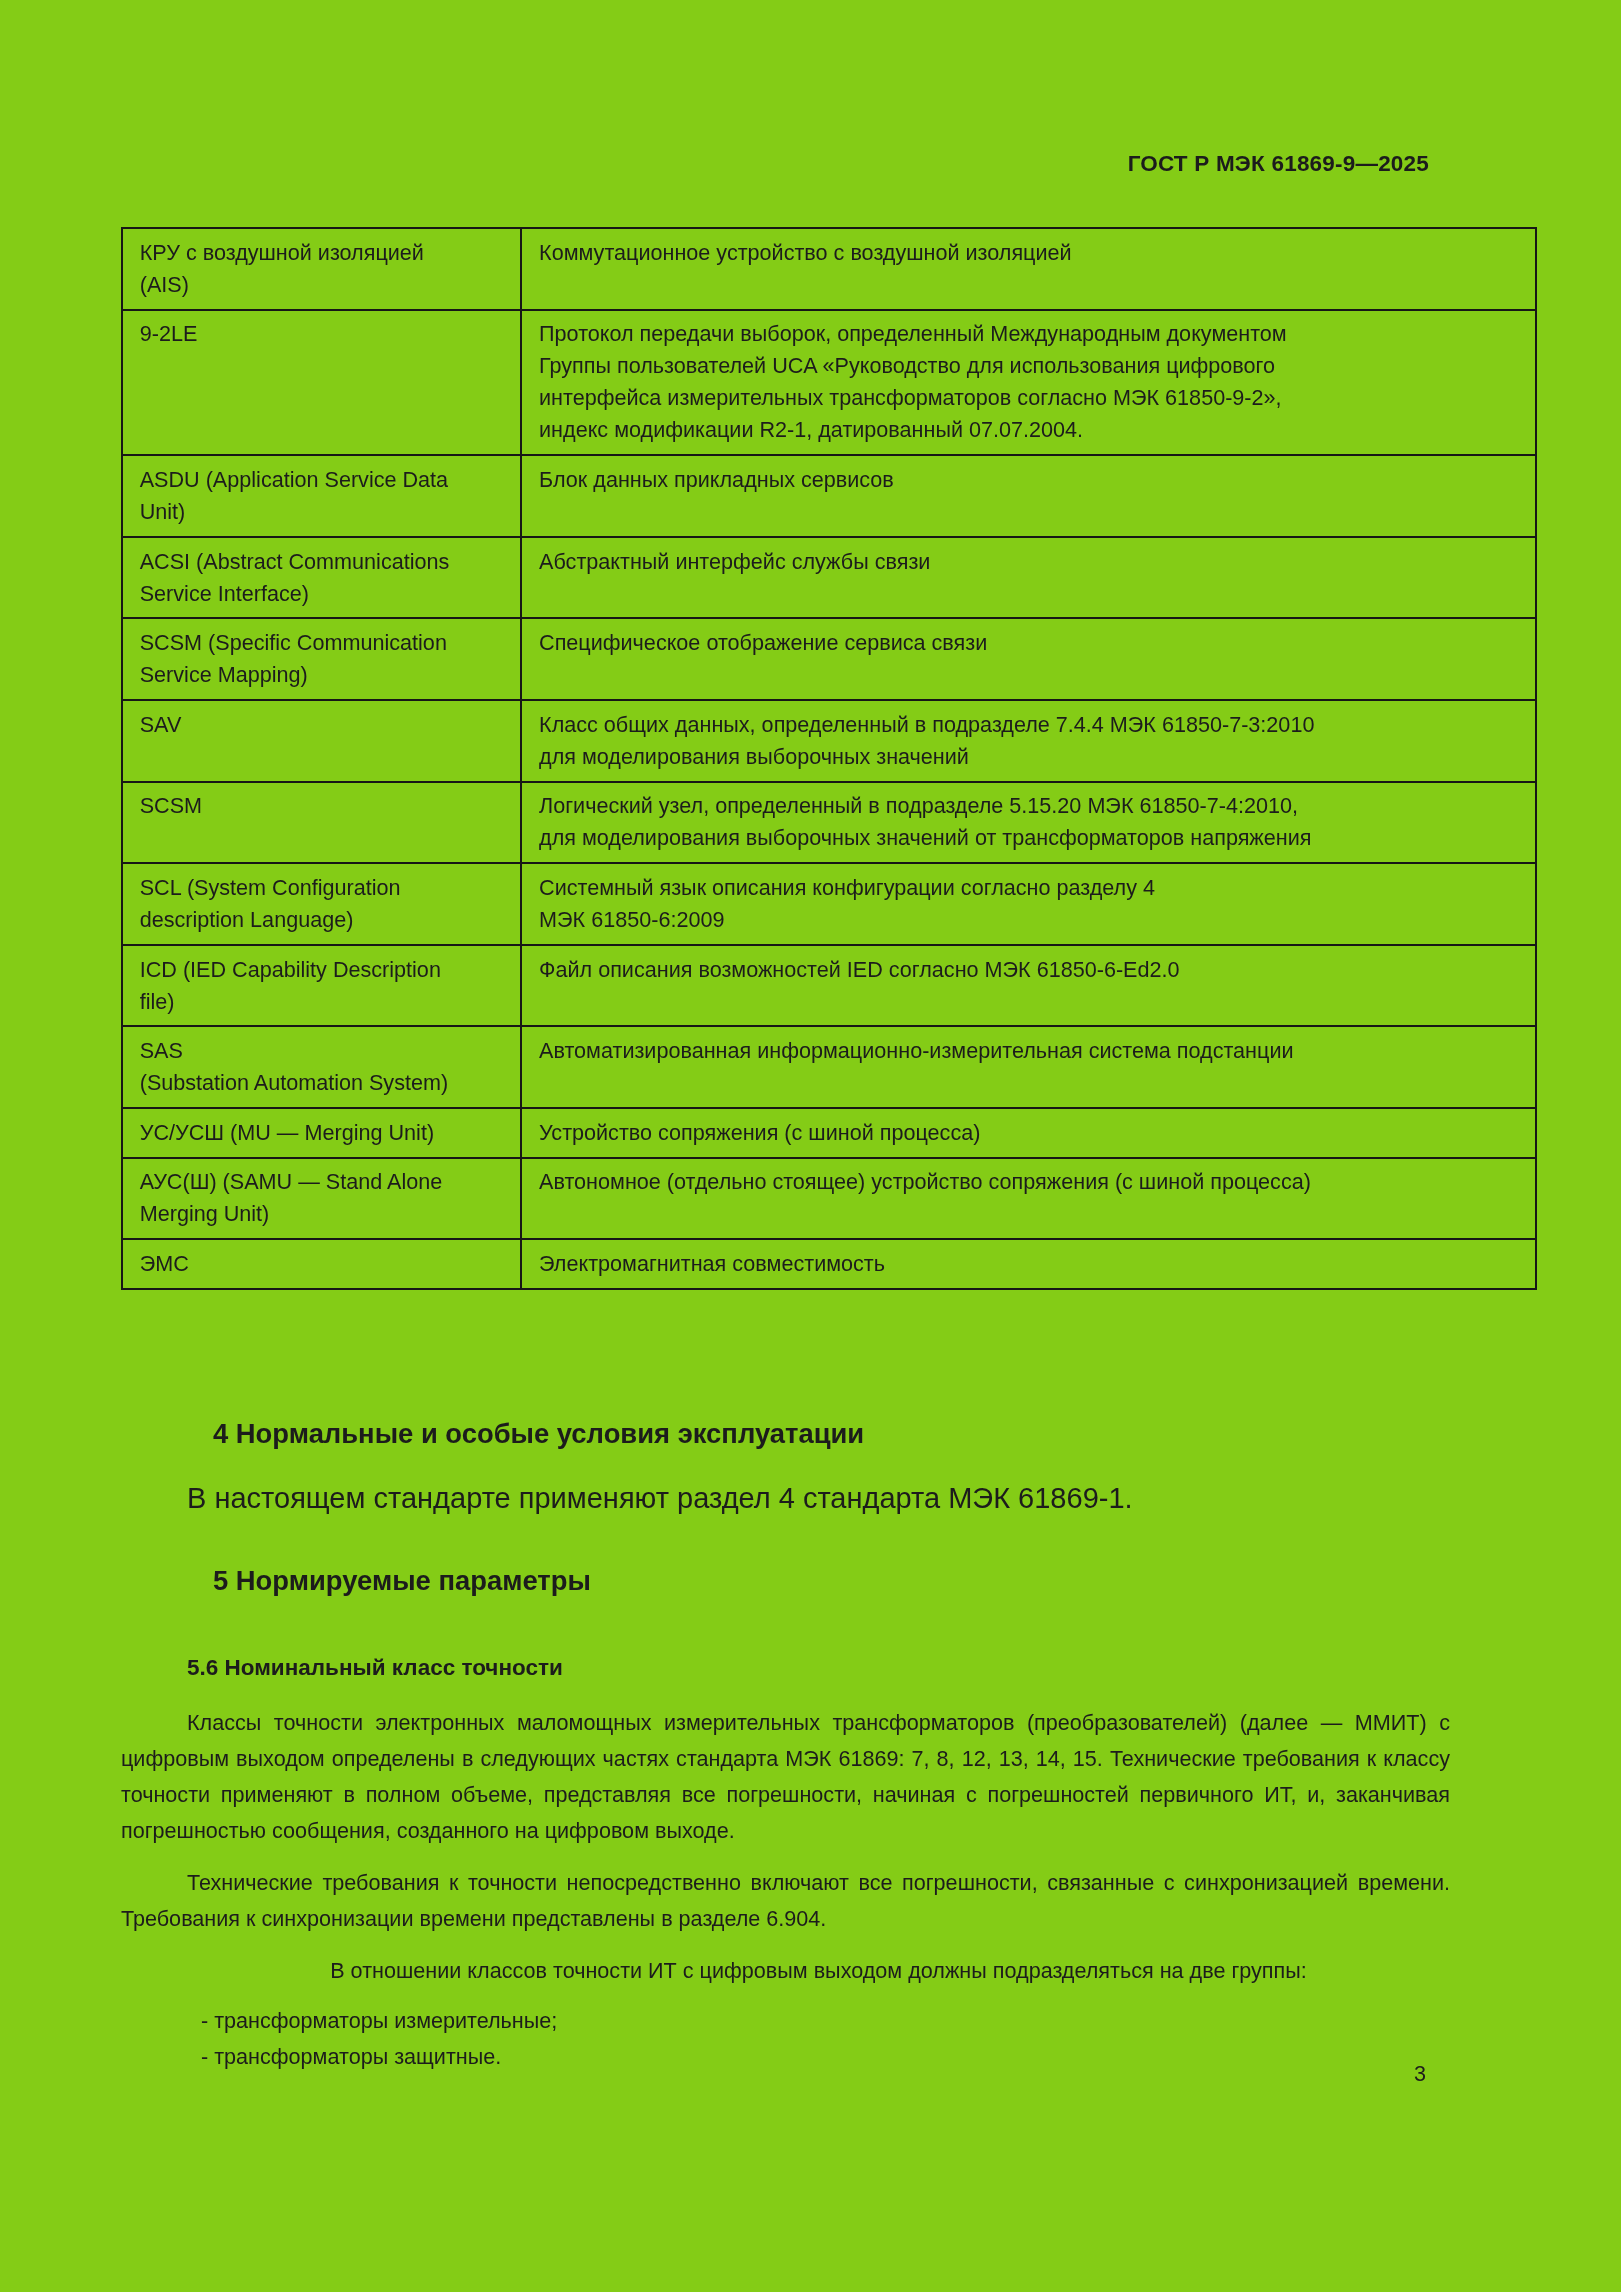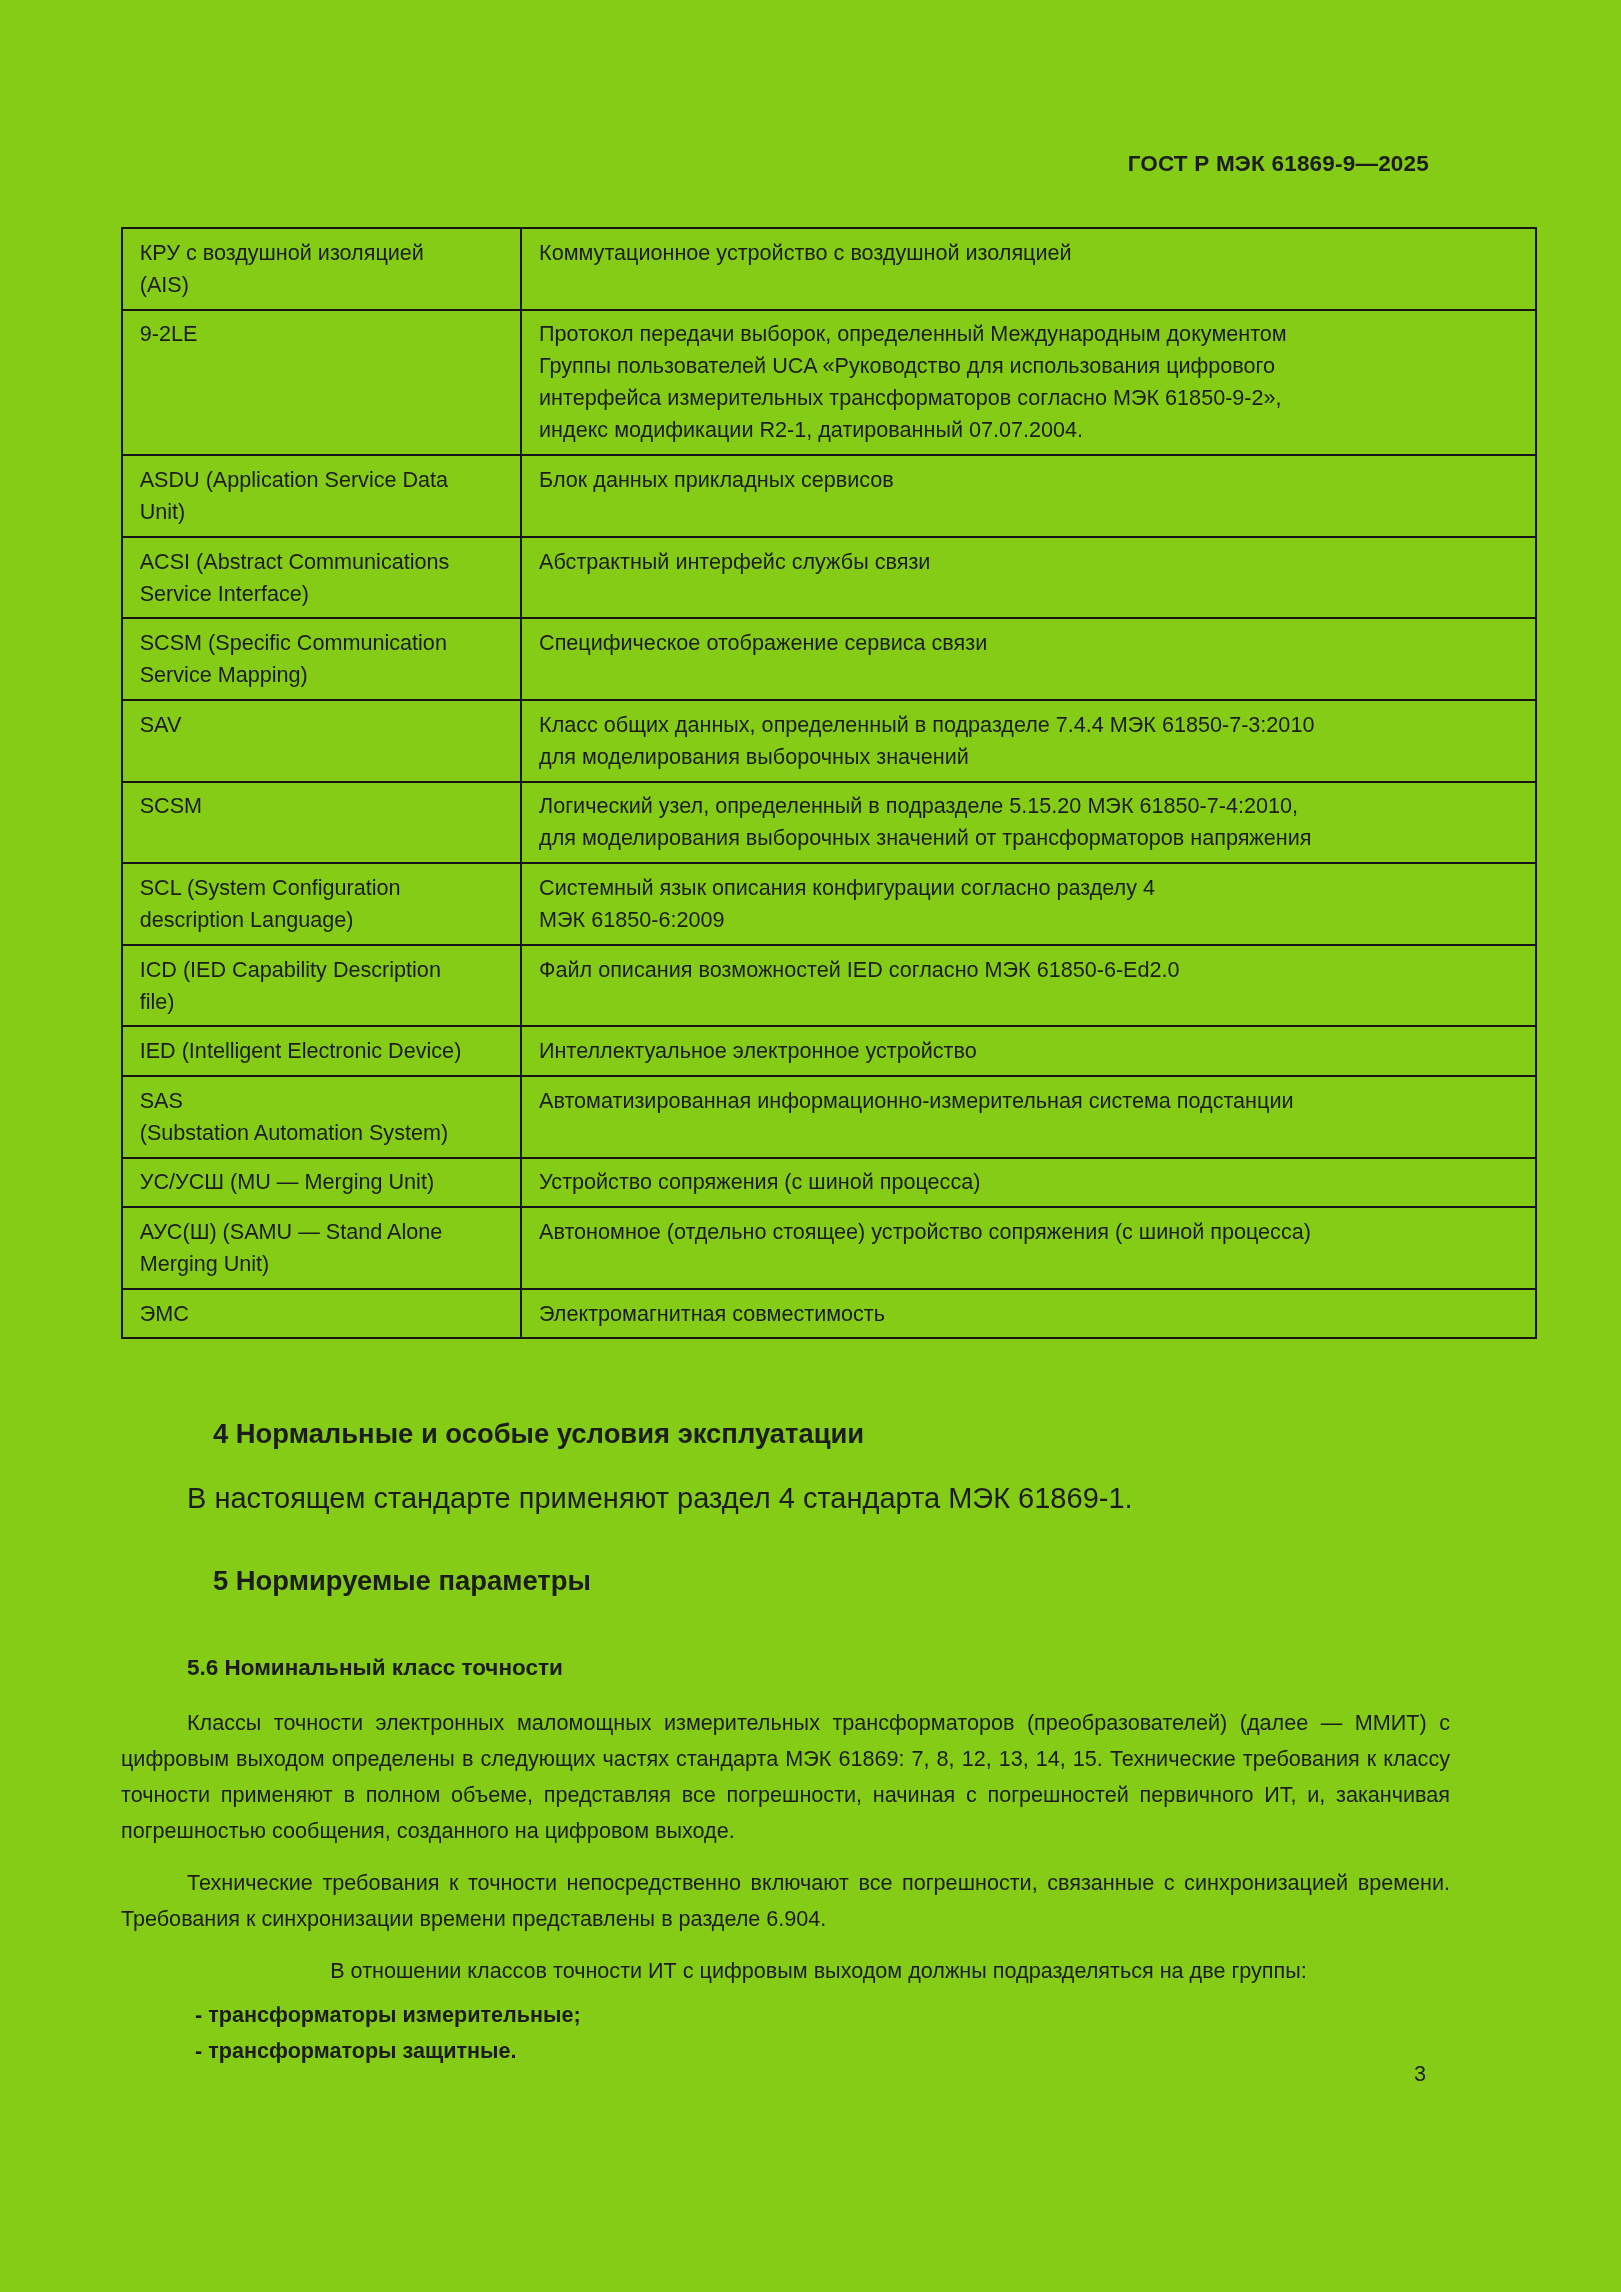--- a/index.html
+++ b/index.html
@@ -73,21 +73,21 @@
   }
   .body-par {
     margin: 23.5px 0 0 0;
     font-size: 21.6px;
     line-height: 36px;
     text-align: justify;
     text-indent: 66px;
   }
   .body-par.flow { margin-top: 16px; }
   .body-par.no-just { text-align: center; }
-  .dash-list { margin: 8px; font-weight: bold; }
+  .dash-list { margin: 14px; }
   .dash-item {
     font-size: 21.6px;
     line-height: 36px;
     padding-left: 66px;
   }
   .page-number {
     position: absolute;
     top: 2061px;
     left: 121px;
     right: 195px;
@@ -146,24 +146,20 @@
 description Language)</td>
         <td class="def">Системный язык описания конфигурации согласно разделу 4
 МЭК 61850-6:2009</td>
       </tr>
       <tr>
         <td class="term">ICD (IED Capability Description
 file)</td>
         <td class="def">Файл описания возможностей IED согласно МЭК 61850-6-Ed2.0</td>
       </tr>
       <tr>
-        <td class="term">IED (Intelligent Electronic Device)</td>
-        <td class="def">Интеллектуальное электронное устройство</td>
-      </tr>
-      <tr>
         <td class="term">SAS
 (Substation Automation System)</td>
         <td class="def">Автоматизированная информационно-измерительная система подстанции</td>
       </tr>
       <tr>
         <td class="term">УС/УСШ (MU — Merging Unit)</td>
         <td class="def">Устройство сопряжения (с шиной процесса)</td>
       </tr>
       <tr>
         <td class="term">АУС(Ш) (SAMU — Stand Alone

